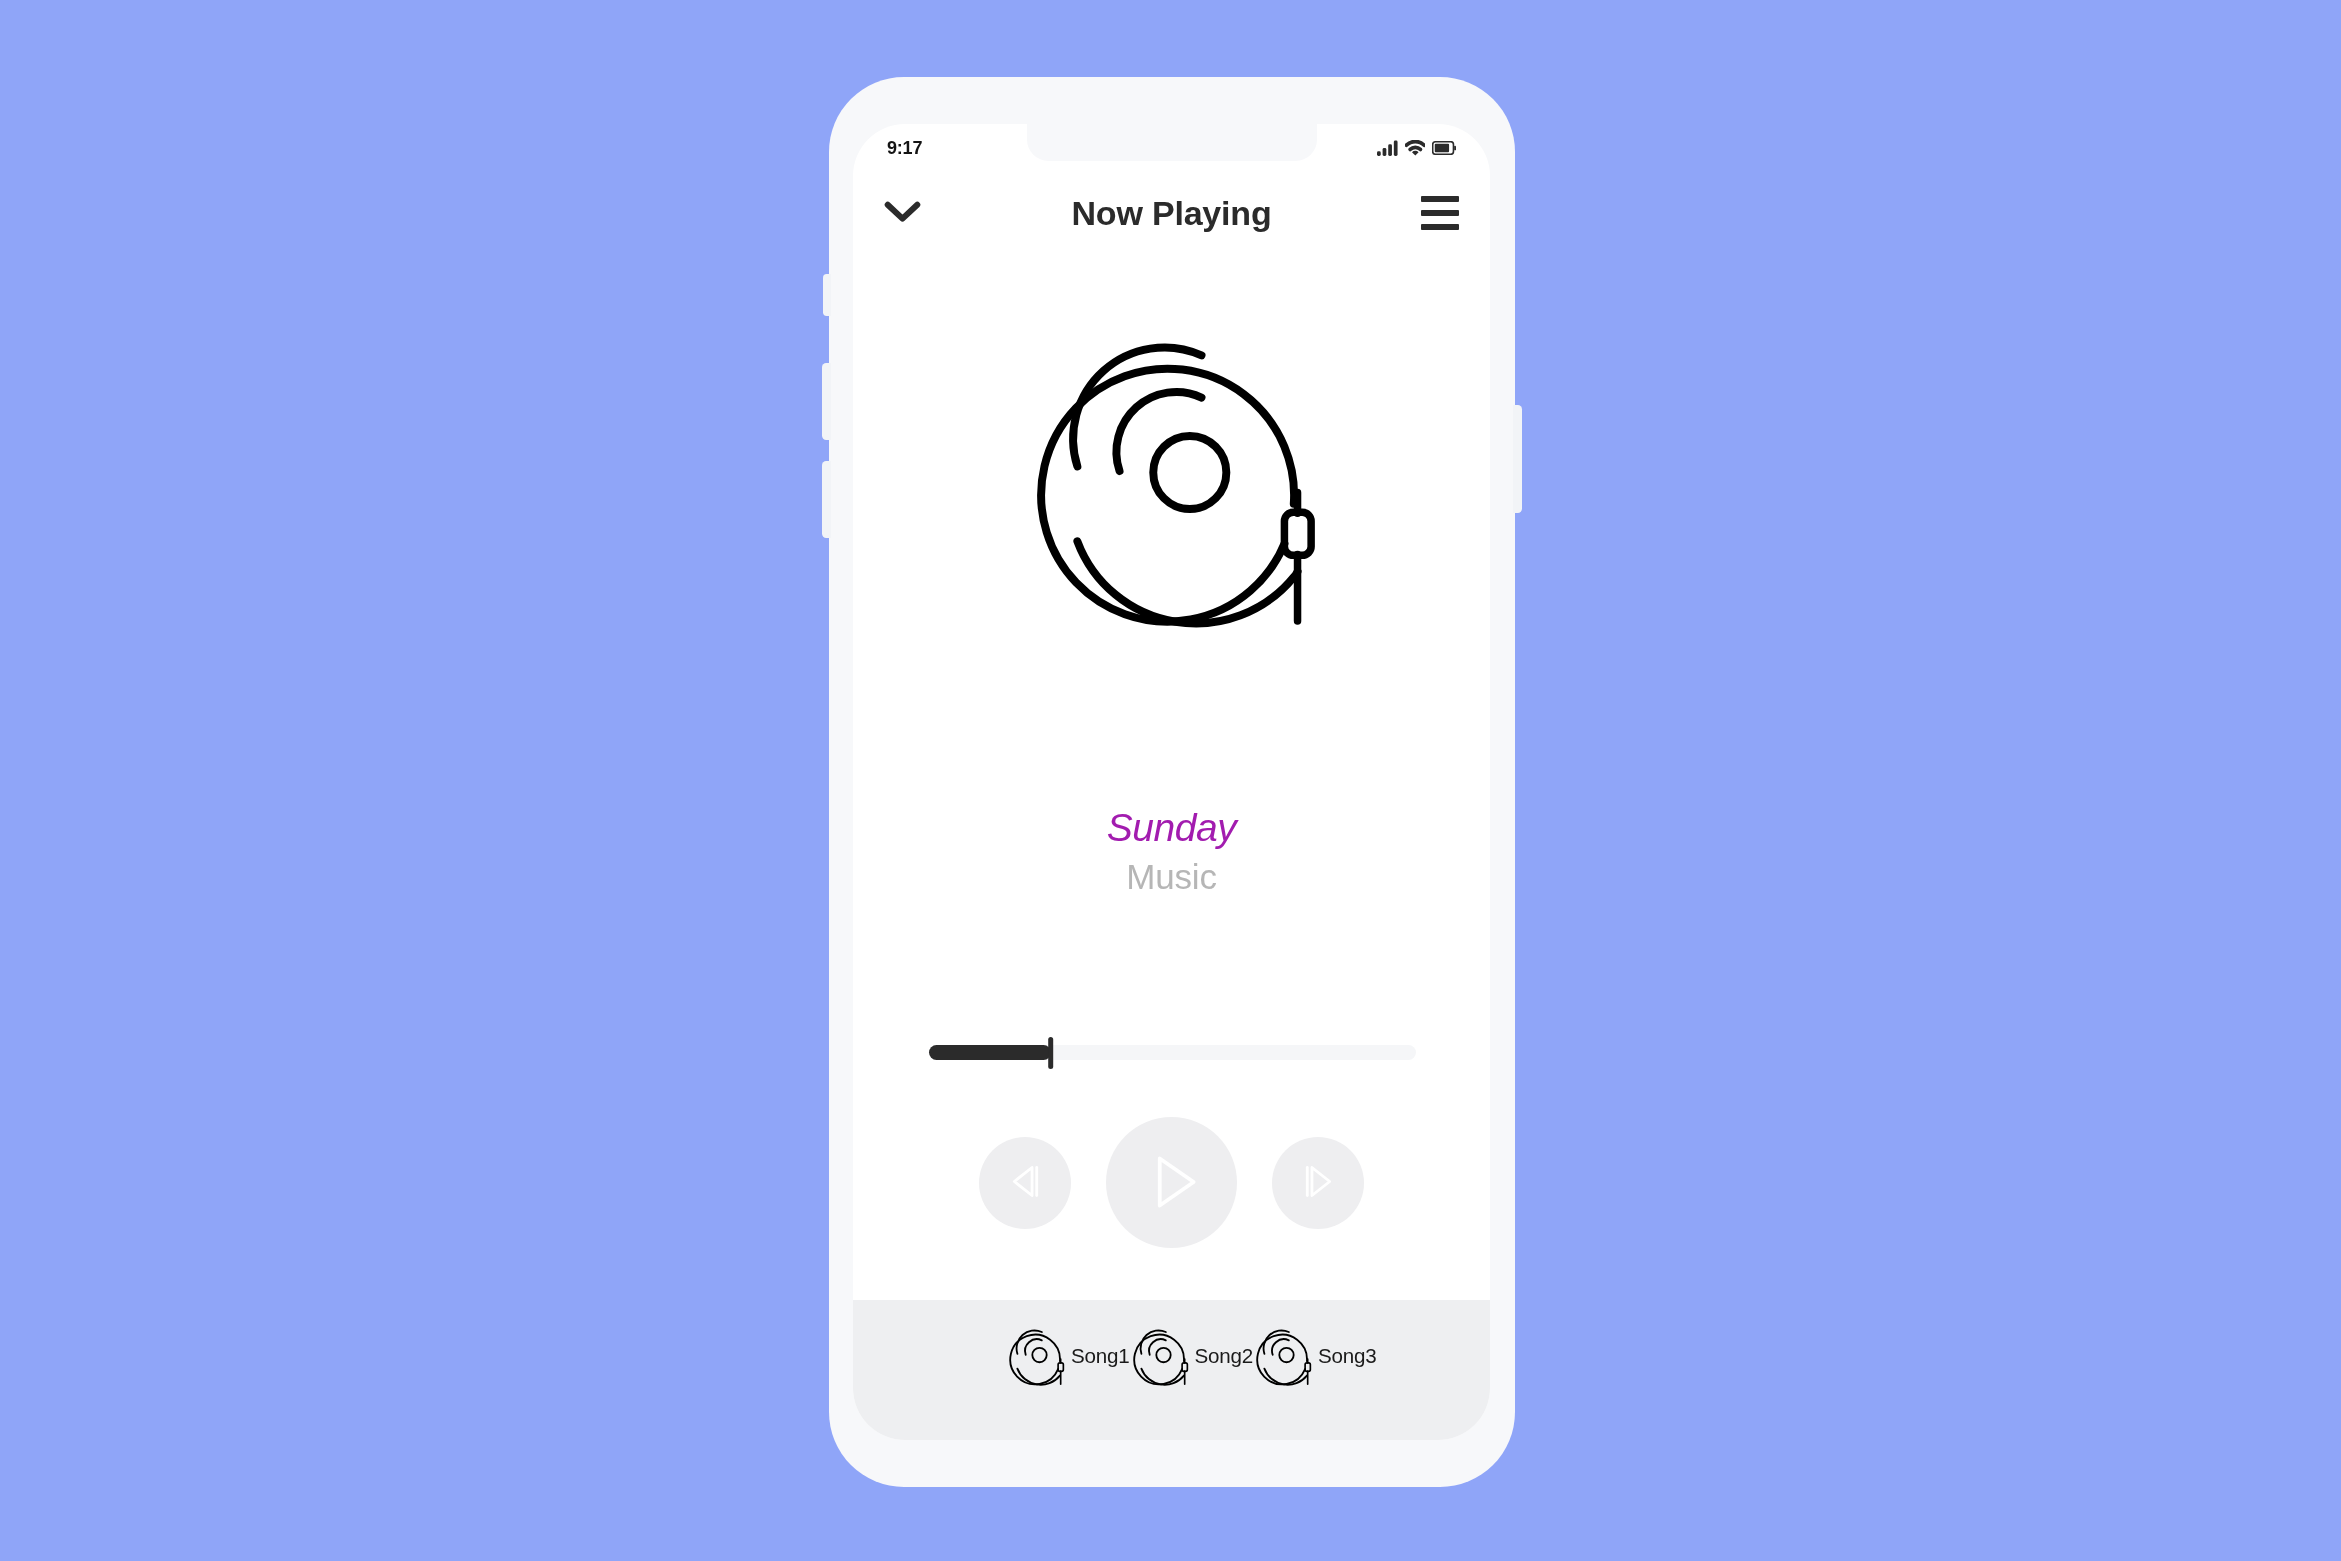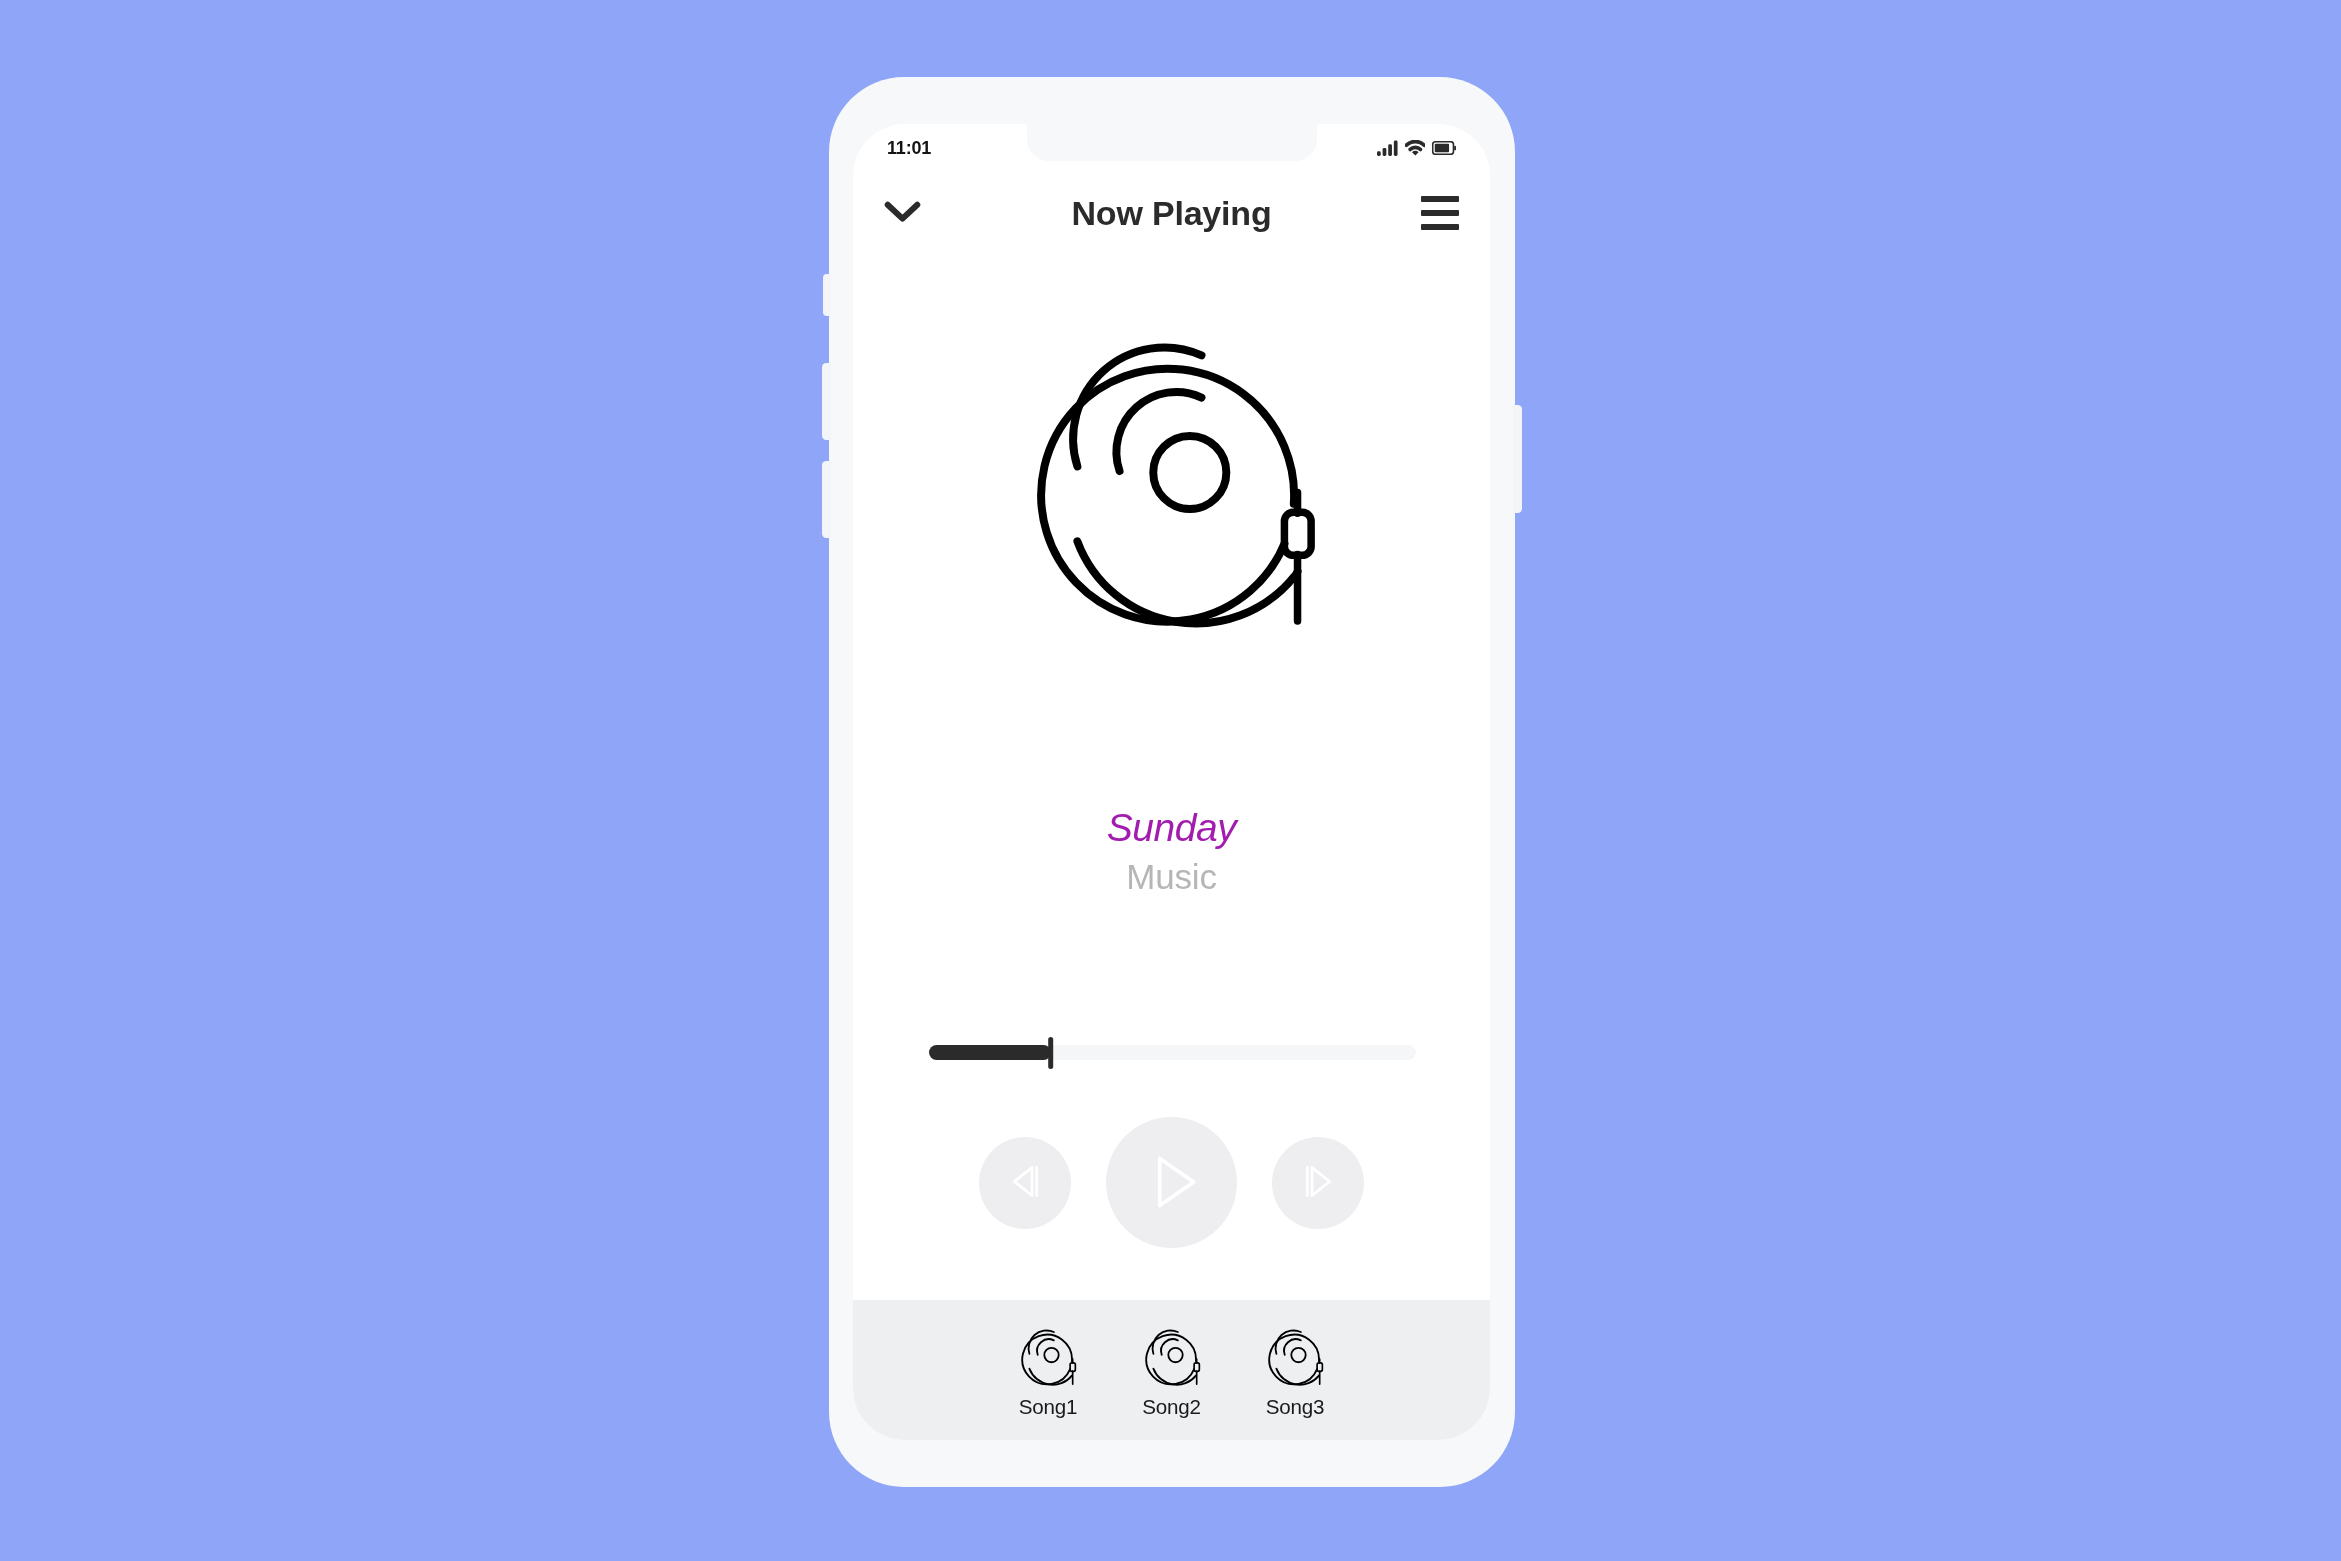--- a/index.html
+++ b/index.html
@@ -218,21 +218,21 @@
     background: #eeeff1;
     display: flex;
     align-items: flex-start;
     justify-content: center;
     gap: 29.5px;
     padding-top: 17px;
   }
   .song-item {
     width: 94px;
     display: flex;
-    flex-direction: column;
+    flex-direction: row;
     align-items: center;
     cursor: pointer;
   }
   .song-label {
     margin-top: 5.6px;
     font-size: 20.6px;
     color: #1a1a1a;
     letter-spacing: -0.2px;
   }
 </style>
@@ -244,21 +244,21 @@
   <div class="side-btn" id="silent-switch"></div>
   <div class="side-btn" id="volume-up"></div>
   <div class="side-btn" id="volume-down"></div>
   <div class="side-btn" id="power-btn"></div>
 
   <div id="screen" style="background: rgb(255, 255, 255);">
 
     <div id="notch"></div>
 
     <div id="status-bar">
-      <div id="status-time">11:01</div>
+      <div id="status-time">9:17</div>
       <div id="status-icons">
 
         <span>
           <svg width="21.5" height="16" viewBox="0 0 46 34">
             <rect x="0" y="24" width="8" height="10" rx="3" fill="#2b2b2b"></rect>
             <rect x="12" y="17" width="8" height="17" rx="3" fill="#2b2b2b"></rect>
             <rect x="24" y="9" width="8" height="25" rx="3" fill="#2b2b2b"></rect>
             <rect x="36" y="1" width="8" height="33" rx="3" fill="#2b2b2b"></rect>
           </svg>
         </span>

